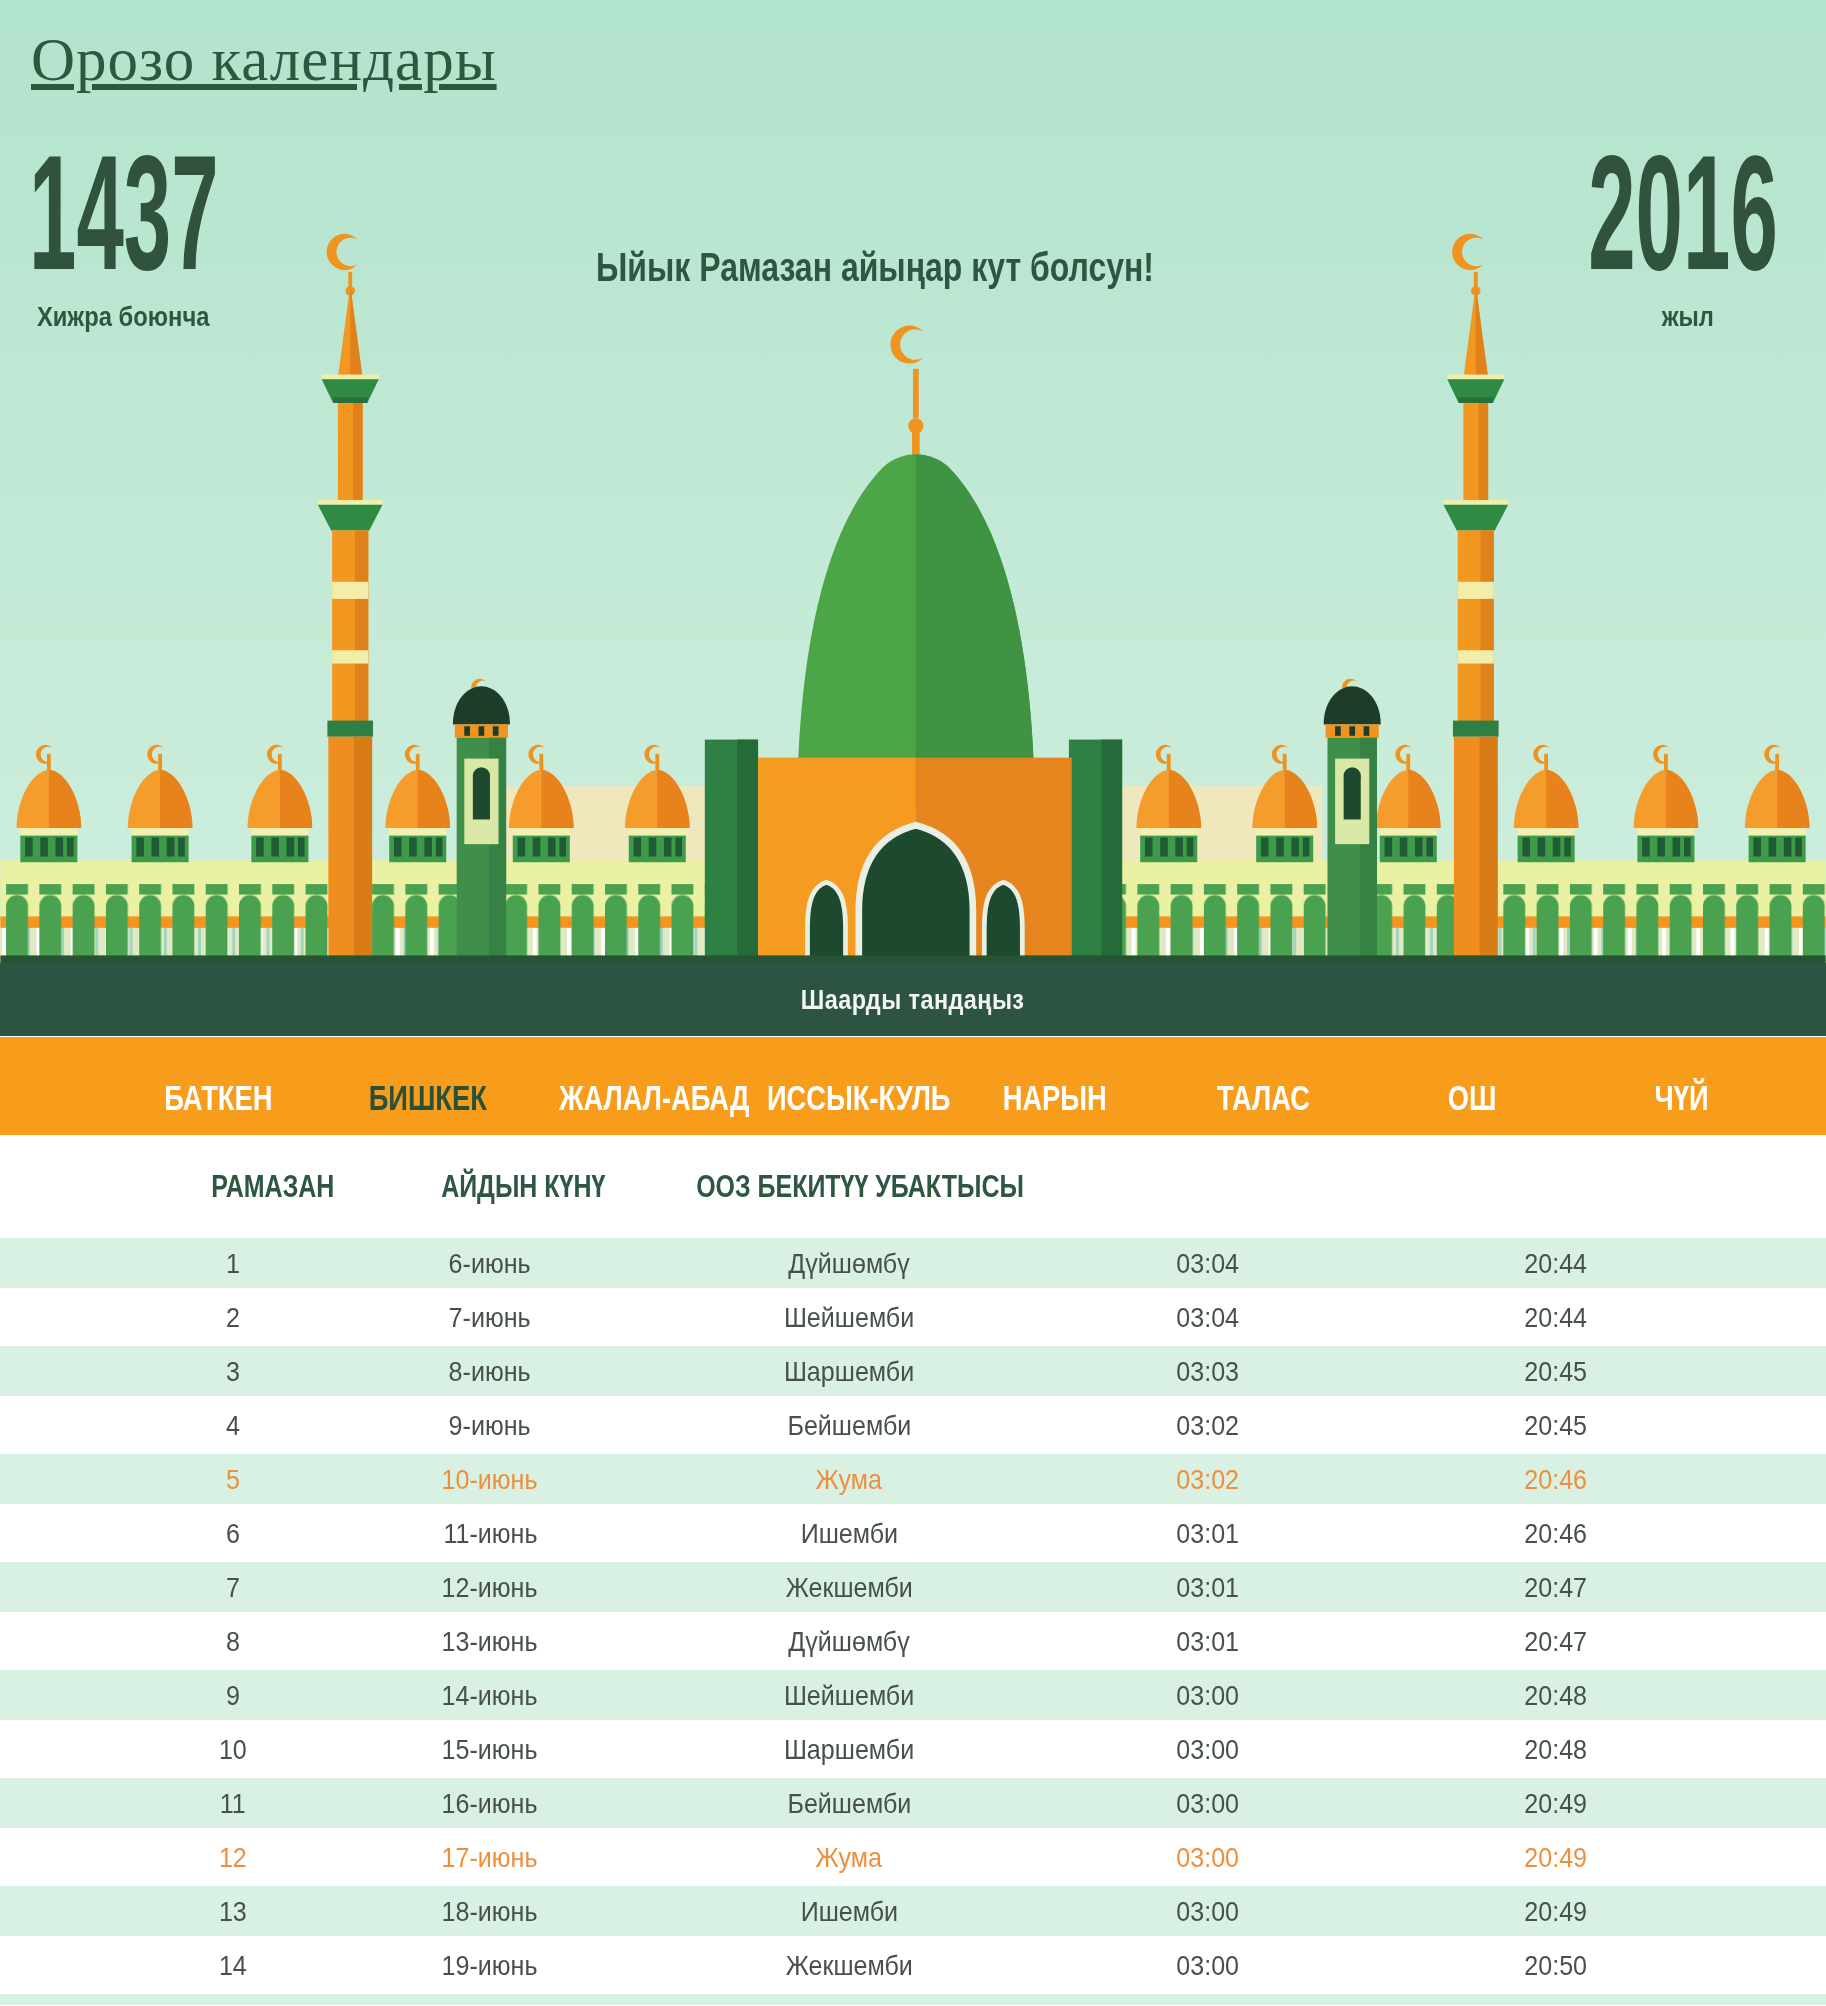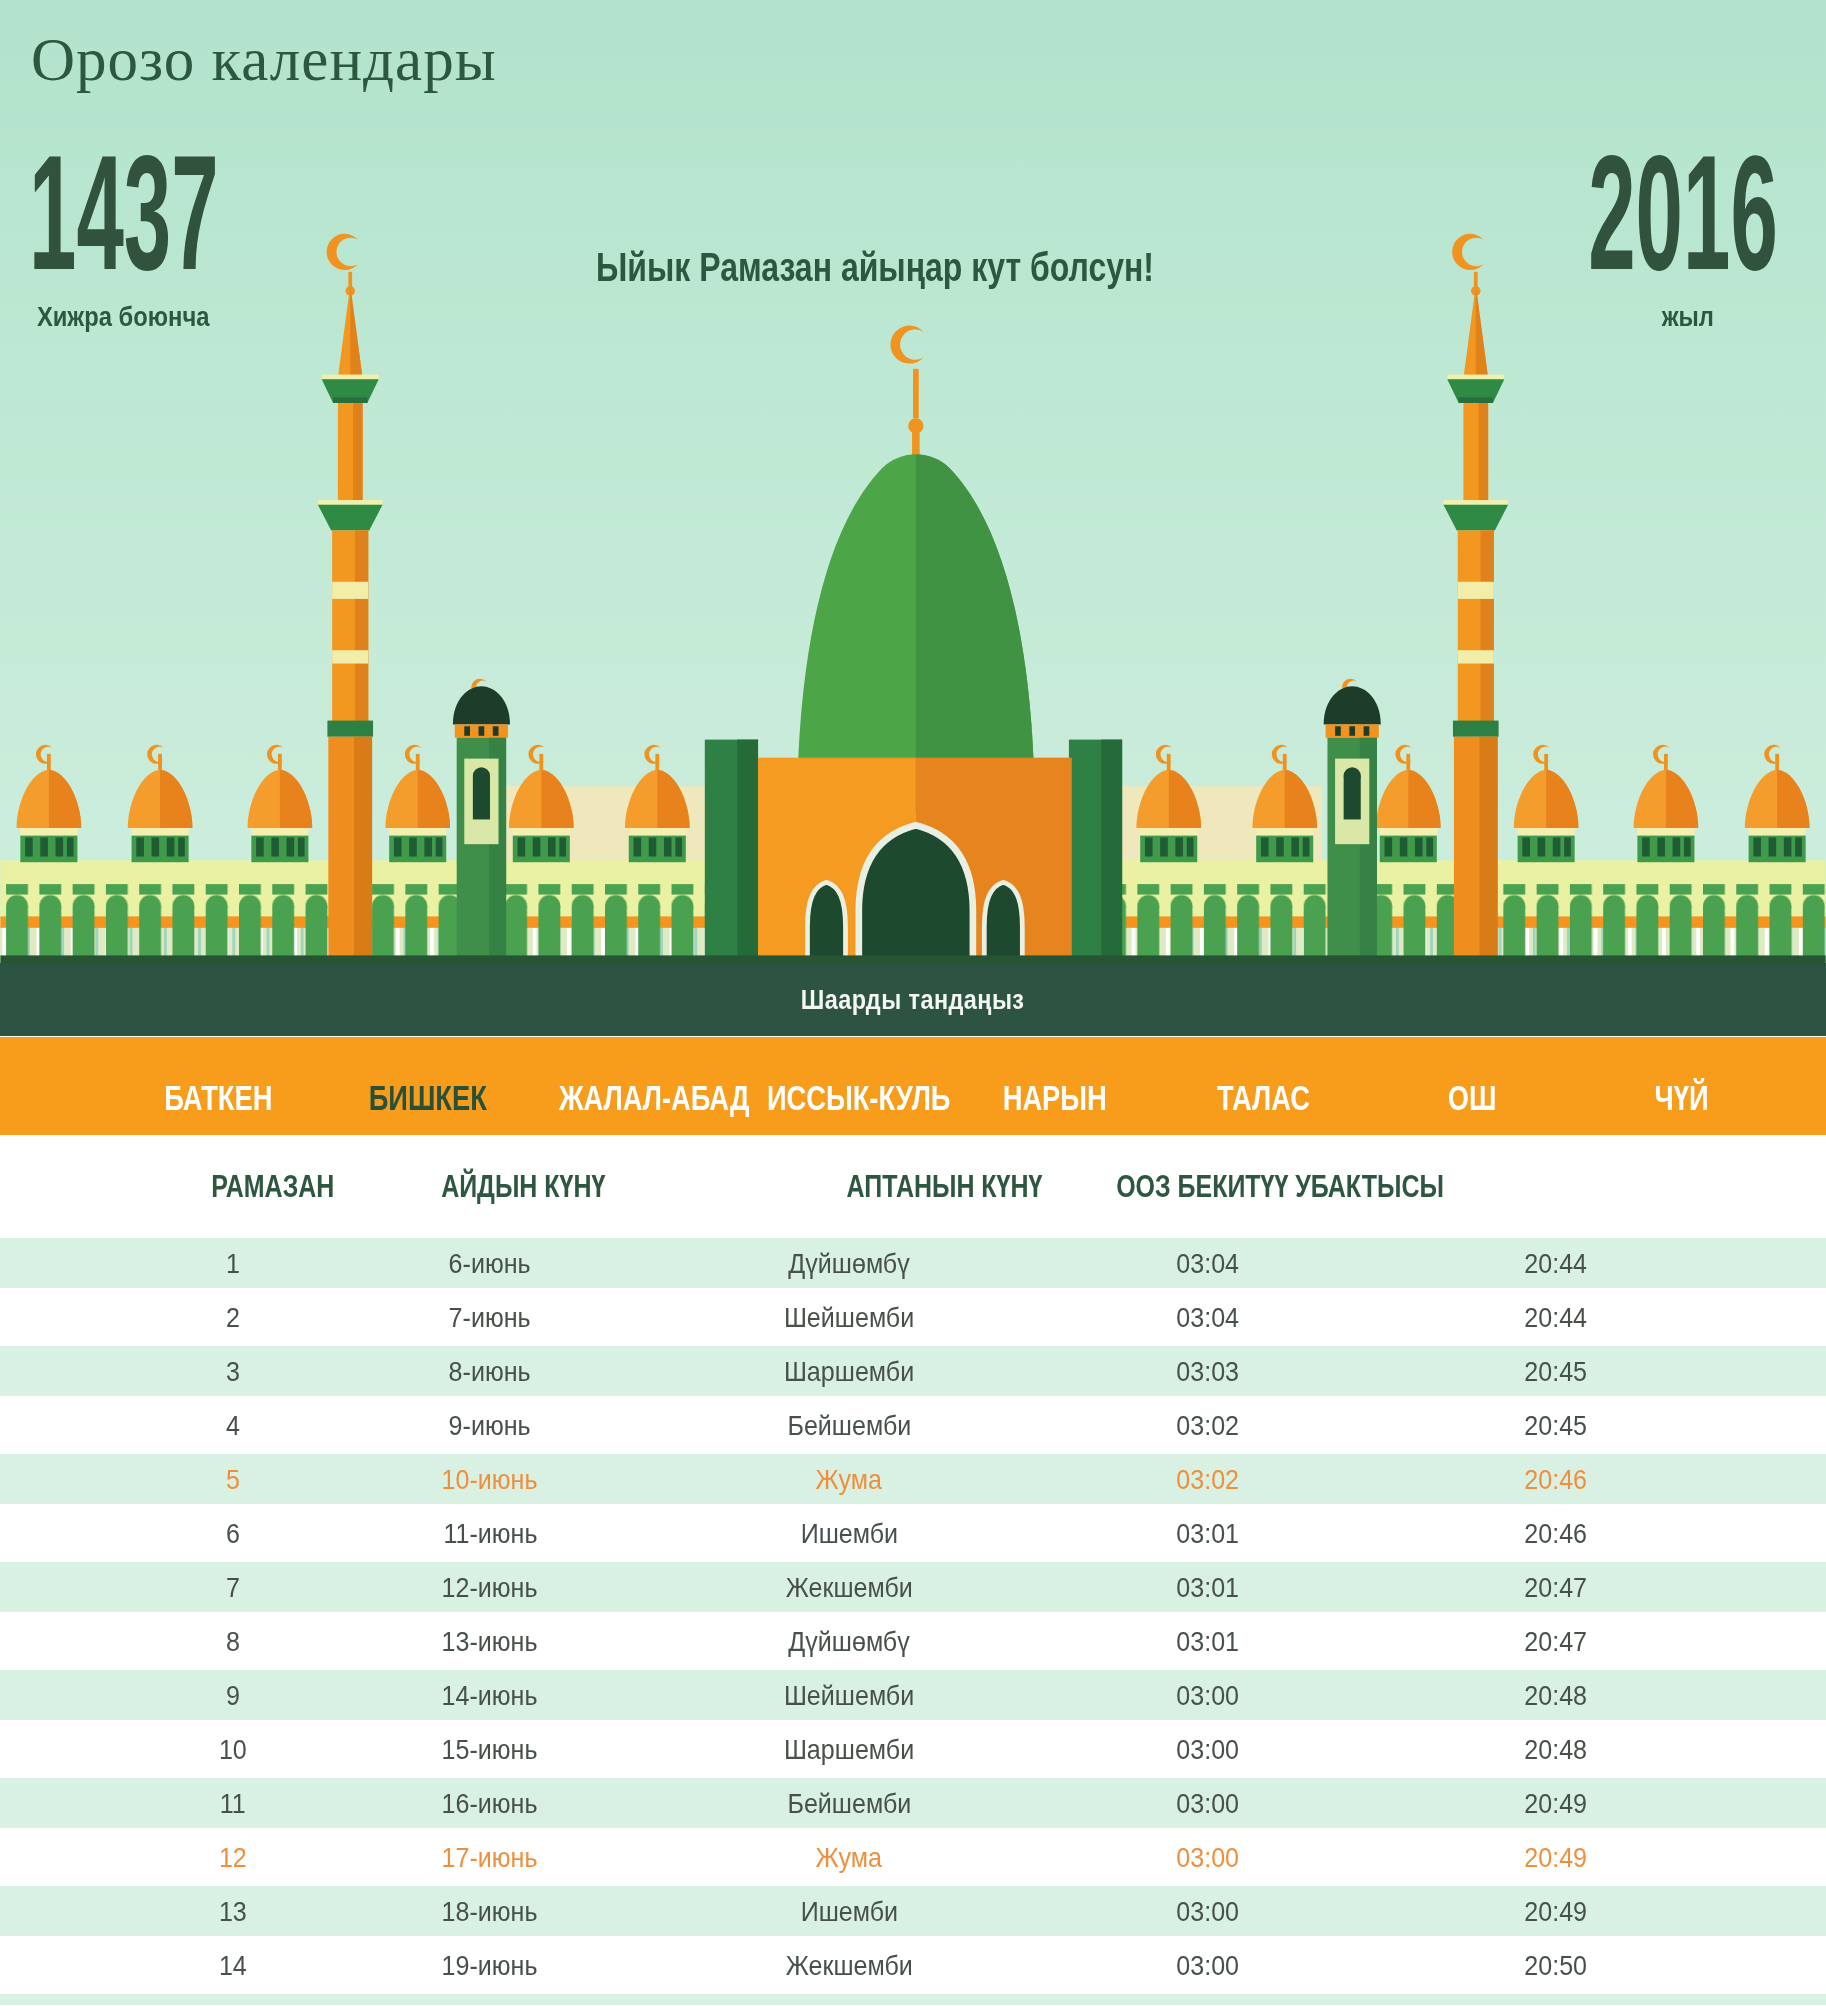--- a/index.html
+++ b/index.html
@@ -8,21 +8,21 @@
     background:#ffffff;font-family:"Liberation Sans",sans-serif;
   }
   
   .hero{
     position:absolute;left:0;top:0;width:1826px;height:963px;
     background:linear-gradient(180deg,#b2e3cc 0%,#c2ead6 55%,#cfeedd 100%);
   }
   .page-title{
     position:absolute;left:31px;top:25px;margin:0;
     font-family:"Liberation Serif",serif;font-weight:400;
-    font-size:61px;color:#2e5740;letter-spacing:1px;
+    font-size:61px;color:#2e5740;letter-spacing:1px;text-decoration:underline;
   }
   .big-num{
     position:absolute;top:131px;margin:0;line-height:1;
     font-size:164px;font-weight:bold;color:#31523c;
     transform:scaleX(.52);white-space:nowrap;
   }
   .hijri-num{left:28.5px;transform-origin:left top;}
   .year-num{right:48px;transform-origin:right top;}
   .num-label{
     position:absolute;top:302px;width:214px;text-align:center;
@@ -246,21 +246,20 @@
     <div class="city-tab"><span class="cx">ИССЫК-КУЛЬ</span></div>
     <div class="city-tab"><span class="cx">НАРЫН</span></div>
     <div class="city-tab"><span class="cx">ТАЛАС</span></div>
     <div class="city-tab"><span class="cx">ОШ</span></div>
     <div class="city-tab"><span class="cx">ЧҮЙ</span></div>
   </nav>
 
 <div class="thead">
     <div class="th"><span class="cx">РАМАЗАН</span></div>
     <div class="th"><span class="cx">АЙДЫН КҮНҮ</span></div>
-    <div class="th"><span class="cx">АПТАНЫН КҮНҮ</span></div>
     <div class="th"><span class="cx">ООЗ БЕКИТҮҮ УБАКТЫСЫ</span></div>
   </div>
 <div class="tbody">
     <div class="tr mint">
       <div class="td"><span class="cx">1</span></div>
       <div class="td"><span class="cx">6-июнь</span></div>
       <div class="td"><span class="cx">Дүйшөмбү</span></div>
       <div class="td"><span class="cx">03:04</span></div>
       <div class="td"><span class="cx">20:44</span></div>
     </div>

